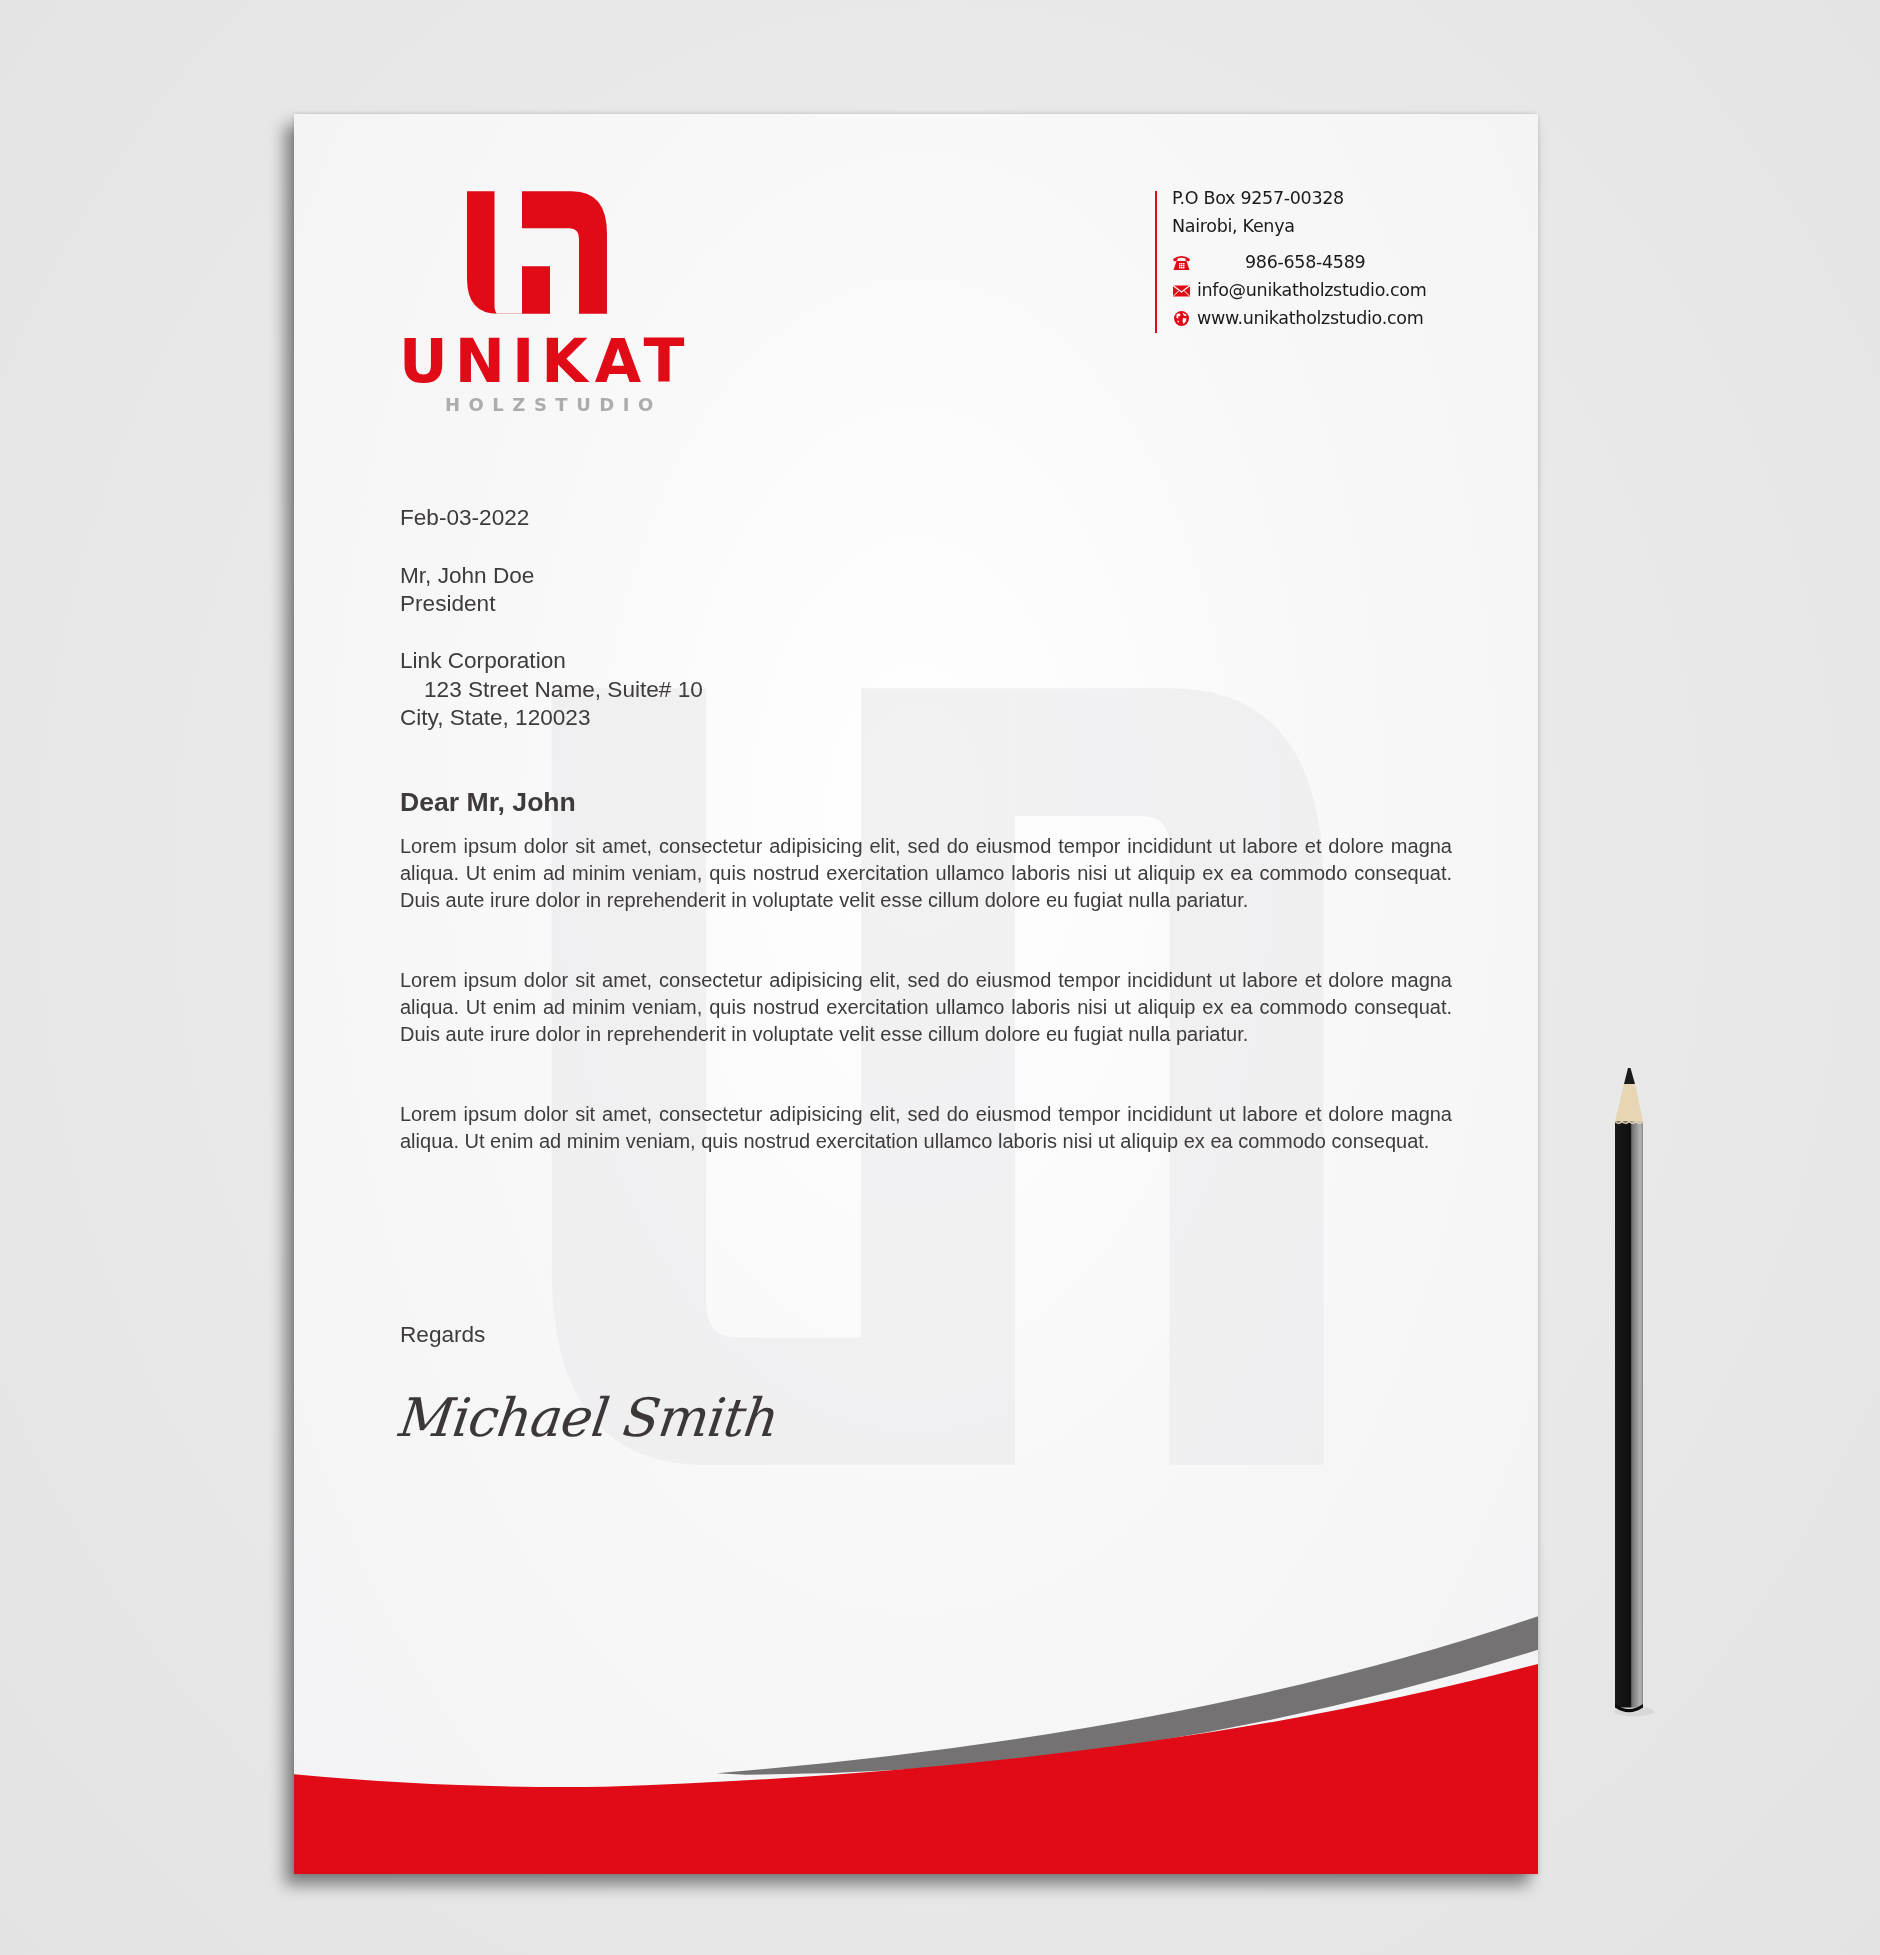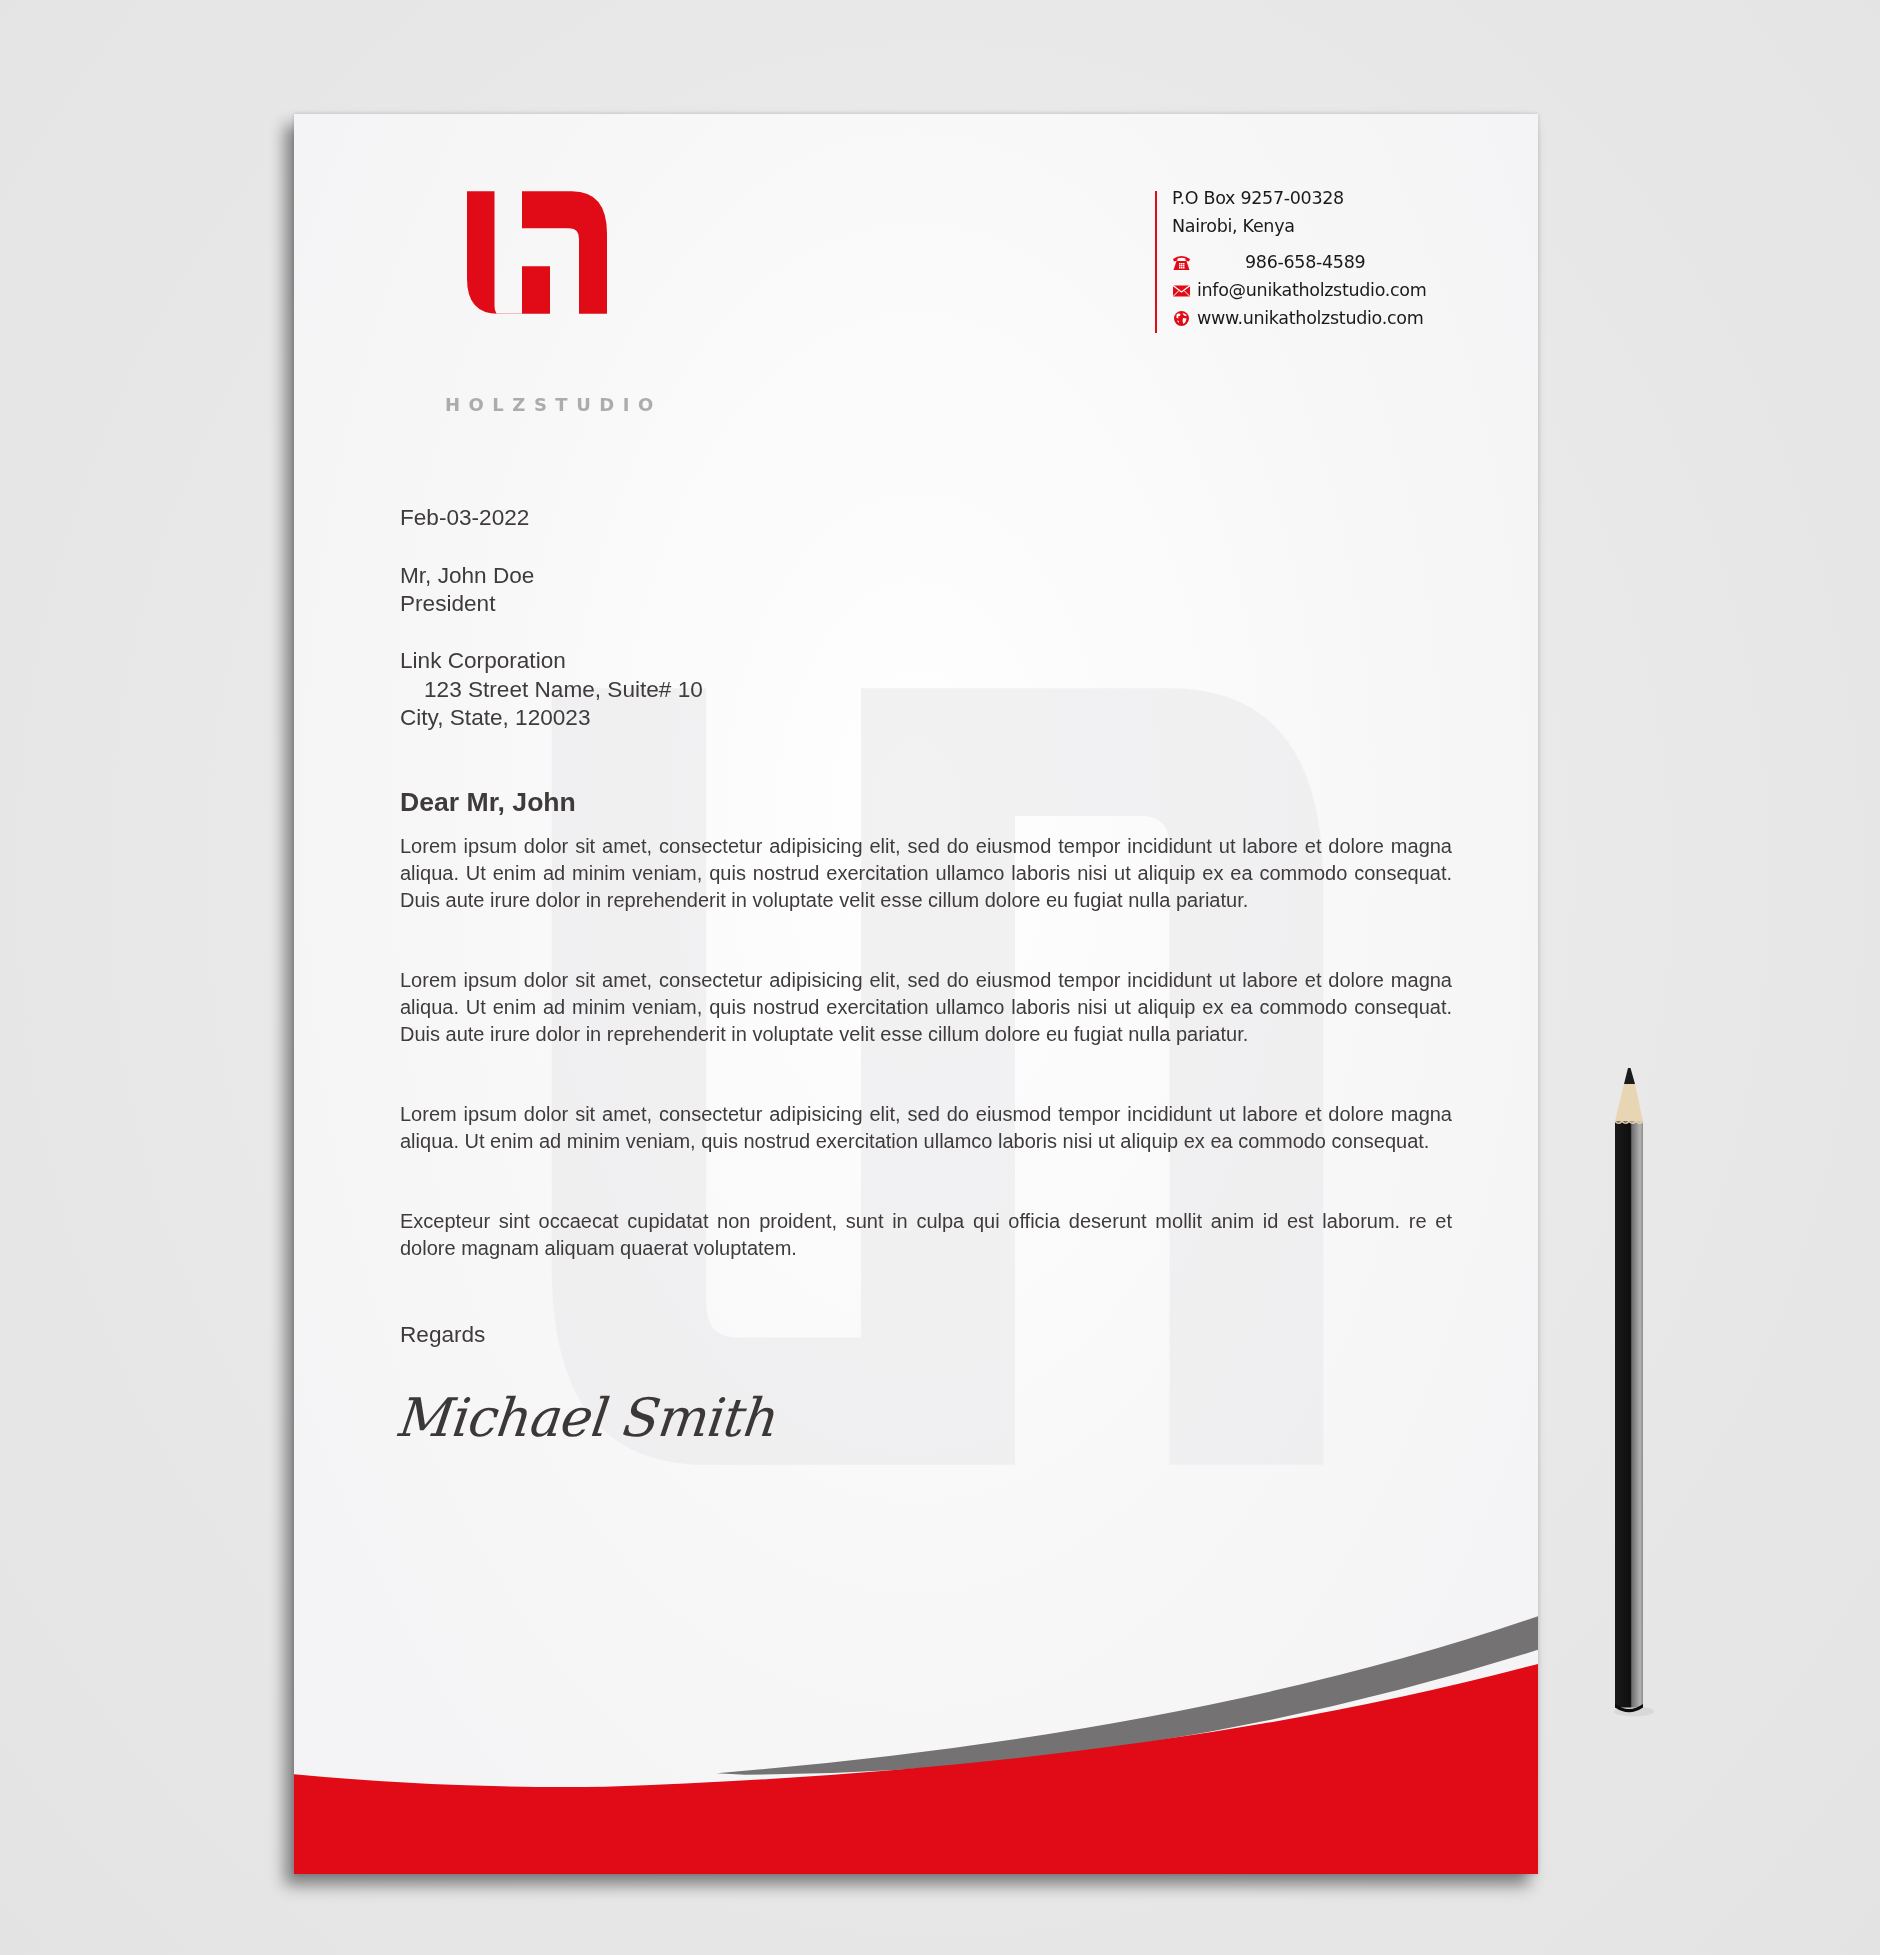--- a/index.html
+++ b/index.html
@@ -64,20 +64,21 @@
       <path d="M514 1145 L822 1145 L822 2370 Q822 2440 880 2440 L1131 2440 L1131 1145 L1438 1145 L1438 2694 L820 2694 Q514 2694 514 2300 Z"></path>
 
       <path d="M1131 1145 L1746 1145 Q2053 1145 2053 1540 L2053 2694 L1746 2694 L1746 1460 Q1746 1400 1690 1400 L1438 1400 L1438 1145 Z"></path>
     </g>
   </svg>
 
   <svg class="logo-mark" viewBox="0 0 280 245">
     <path fill="#e00b17" d="M0 0 L55 0 L55 228 Q55 250 72 250 L110 250 L110 150 L166 150 L166 245 L62 245 Q0 245 0 175 Z" transform="translate(0,0)"></path>
     <path fill="#e00b17" d="M110 0 L210 0 Q280 0 280 85 L280 245 L224 245 L224 95 Q224 74 205 74 L110 74 Z"></path>
   </svg>
+  <div class="logo-word">UNIKAT</div>
   <div class="logo-sub">HOLZSTUDIO</div>
 
   <div class="contact-bar"></div>
   <div class="contact" style="top:73px;">P.O Box 9257-00328</div>
   <div class="contact" style="top:101px;">Nairobi, Kenya</div>
 
   <div class="contact-row" style="top:137px;gap:48px;">
     <svg class="ico" viewBox="0 0 38 34">
       <path fill="#e00b17" d="M2 10 Q19 -2 36 10 L34 15 L27 13 L27 9 Q19 6 11 9 L11 13 L4 15 Z"></path>
       <path fill="#e00b17" d="M9 14 L29 14 L35 32 L3 32 Z"></path>
@@ -116,21 +117,20 @@
   <div class="letter" style="top:475px;">President</div>
   <div class="letter" style="top:532px;">Link Corporation</div>
   <div class="letter" style="top:561px;margin-left:24px;">123 Street Name, Suite# 10</div>
   <div class="letter" style="top:589px;">City, State, 120023</div>
 
   <div class="letter greeting" style="top:652px;margin-top:22px;">Dear Mr, John</div>
 
   <div class="para" style="top:719px;">Lorem ipsum dolor sit amet, consectetur adipisicing elit, sed do eiusmod tempor incididunt ut labore et dolore magna aliqua. Ut enim ad minim veniam, quis nostrud exercitation ullamco laboris nisi ut aliquip ex ea commodo consequat. Duis aute irure dolor in reprehenderit in voluptate velit esse cillum dolore eu fugiat nulla pariatur.</div>
   <div class="para" style="top:853px;">Lorem ipsum dolor sit amet, consectetur adipisicing elit, sed do eiusmod tempor incididunt ut labore et dolore magna aliqua. Ut enim ad minim veniam, quis nostrud exercitation ullamco laboris nisi ut aliquip ex ea commodo consequat. Duis aute irure dolor in reprehenderit in voluptate velit esse cillum dolore eu fugiat nulla pariatur.</div>
   <div class="para" style="top:987px;">Lorem ipsum dolor sit amet, consectetur adipisicing elit, sed do eiusmod tempor incididunt ut labore et dolore magna aliqua. Ut enim ad minim veniam, quis nostrud exercitation ullamco laboris nisi ut aliquip ex ea commodo consequat.</div>
-  <div class="para" style="top:1094px;">Excepteur sint occaecat cupidatat non proident, sunt in culpa qui officia deserunt mollit anim id est laborum. re et dolore magnam aliquam quaerat voluptatem.</div>
 
   <div class="letter" style="top:1206px;">Regards</div>
   <div class="signature">Michael Smith</div>
 
   <svg class="footer-svg" viewBox="0 0 2481 3510">
     <path fill="#747273" d="M843 3309 Q1800 3230 2481 2996 L2481 3063 Q1700 3310 900 3312 Z"></path>
     <path fill="#e00b17" d="M0 3311 Q300 3340 620 3336 Q1700 3300 2481 3091 L2481 3510 L0 3510 Z"></path>
   </svg>
 </div>
 

